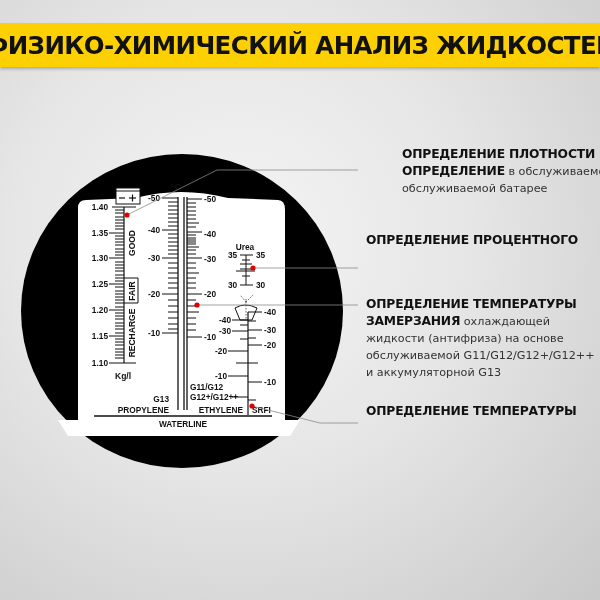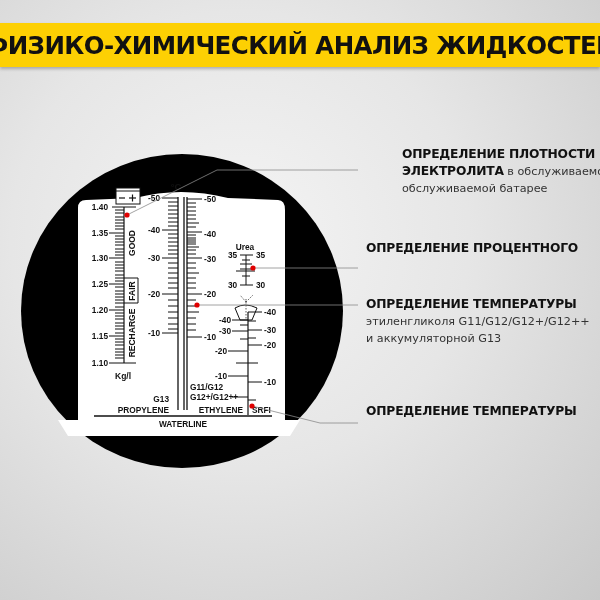--- a/index.html
+++ b/index.html
@@ -303,29 +303,31 @@
   <g fill="#e00000">
     <circle cx="127" cy="215" r="2.6"></circle>
     <circle cx="253" cy="268" r="2.6"></circle>
     <circle cx="197" cy="305" r="2.6"></circle>
     <circle cx="252" cy="406" r="2.6"></circle>
   </g>
 </svg>
 
 <div class="ann" style="top:146px;margin-left:36px;">
   <div class="bold">ОПРЕДЕЛЕНИЕ ПЛОТНОСТИ</div>
-  <div><span class="bold">ЭЛЕКТРОЛИТА</span><span class="reg"> в обслуживаемой</span></div>
+  <div><span class="bold">ОПРЕДЕЛЕНИЕ</span><span class="reg"> в обслуживаемой</span></div>
   <div class="reg">обслуживаемой батарее</div>
 </div>
 
-<div class="ann" style="top:240px;">
+<div class="ann" style="top:232px;">
   <div class="bold">ОПРЕДЕЛЕНИЕ ПРОЦЕНТНОГО</div>
 </div>
 
 <div class="ann" style="top:296px;">
   <div class="bold">ОПРЕДЕЛЕНИЕ ТЕМПЕРАТУРЫ</div>
-  <div class="reg">этиленгликоля G11/G12/G12+/G12++</div>
+  <div><span class="bold">ЗАМЕРЗАНИЯ</span><span class="reg"> охлаждающей</span></div>
+  <div class="reg">жидкости (антифриза) на основе</div>
+  <div class="reg">обслуживаемой G11/G12/G12+/G12++</div>
   <div class="reg">и аккумуляторной G13</div>
 </div>
 
 <div class="ann" style="top:403px;">
   <div class="bold">ОПРЕДЕЛЕНИЕ ТЕМПЕРАТУРЫ</div>
 </div>
 
 </body></html>

